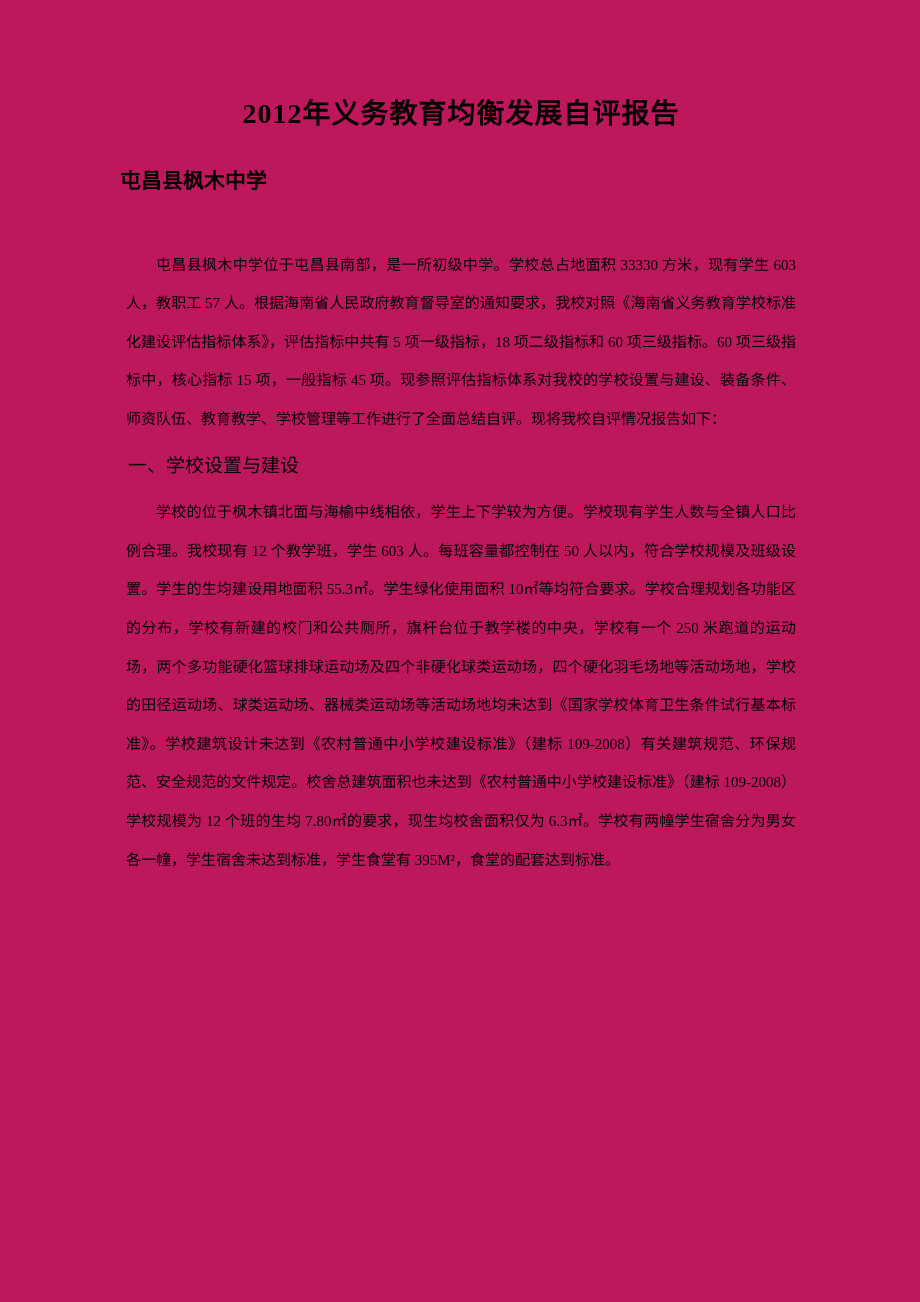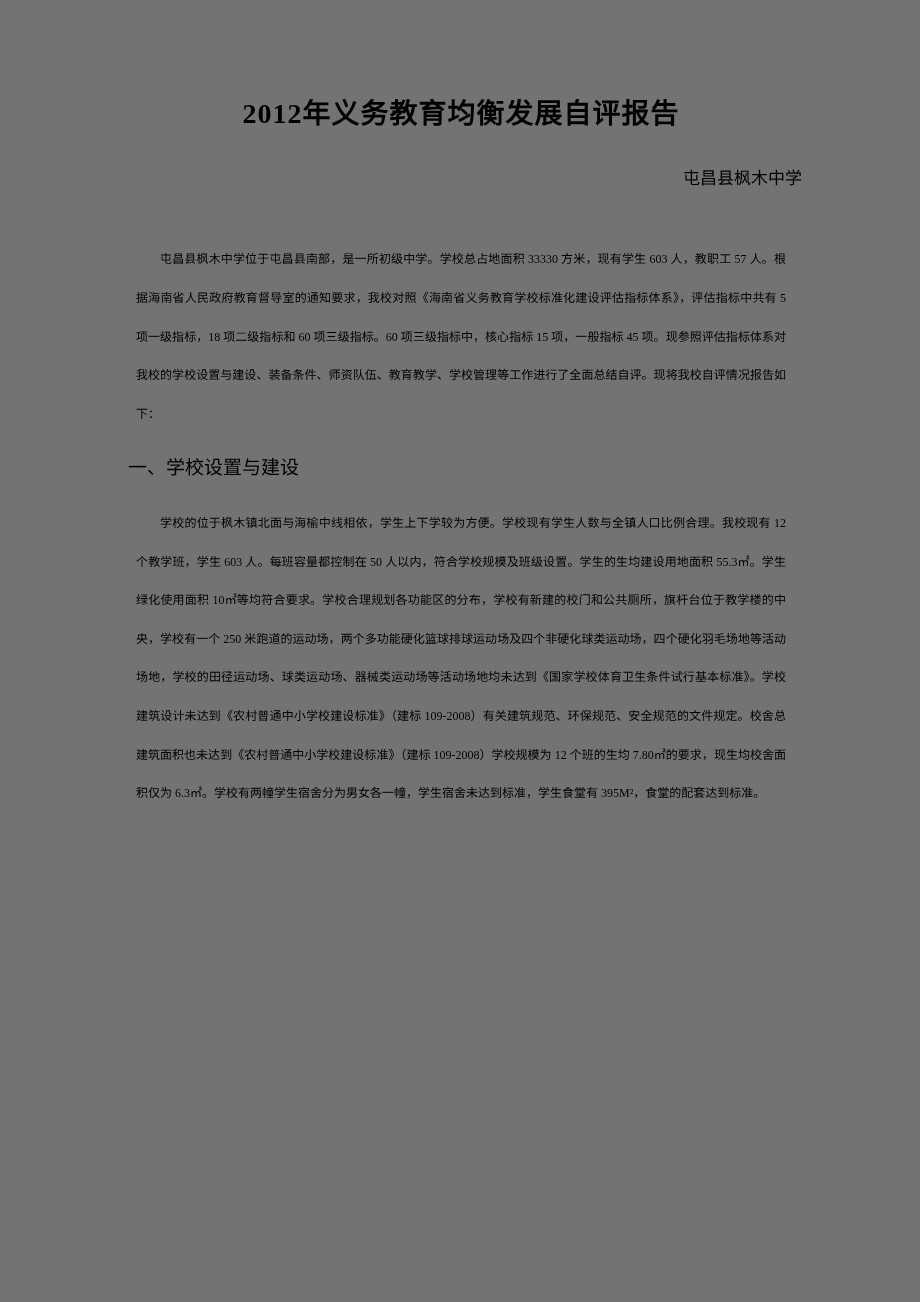--- a/index.html
+++ b/index.html
@@ -13,40 +13,40 @@
     background: #ffffff;
     color: #000000;
     font-family: "Liberation Serif", "DejaVu Serif", serif;
     overflow: hidden;
   }
   .page {
     box-sizing: border-box;
     width: 920px;
     height: 1302px;
     padding: 96px 118px 0 120px;
-    background: #737373;
+    background: #be185d;
   }
   .title {
     margin: 0 0 36px 0;
     font-size: 28px;
     font-weight: bold;
     text-align: center;
     line-height: 1.3;
     letter-spacing: 1px;
   }
   .subtitle {
     margin: 0 0 50px 0;
-    font-size: 17px;
-    font-weight: normal;
-    text-align: right;
+    font-size: 21px;
+    font-weight: bold;
+    text-align: left;
     line-height: 1.3;
   }
   .para {
-    margin: 16px;
-    font-size: 12px;
+    margin: 6px;
+    font-size: 15px;
     line-height: 38.6px;
     text-align: justify;
     text-justify: inter-ideograph;
     text-indent: 2em;
     word-break: break-all;
   }
   .heading {
     margin: 8px;
     font-size: 19px;
     line-height: 38.6px;

